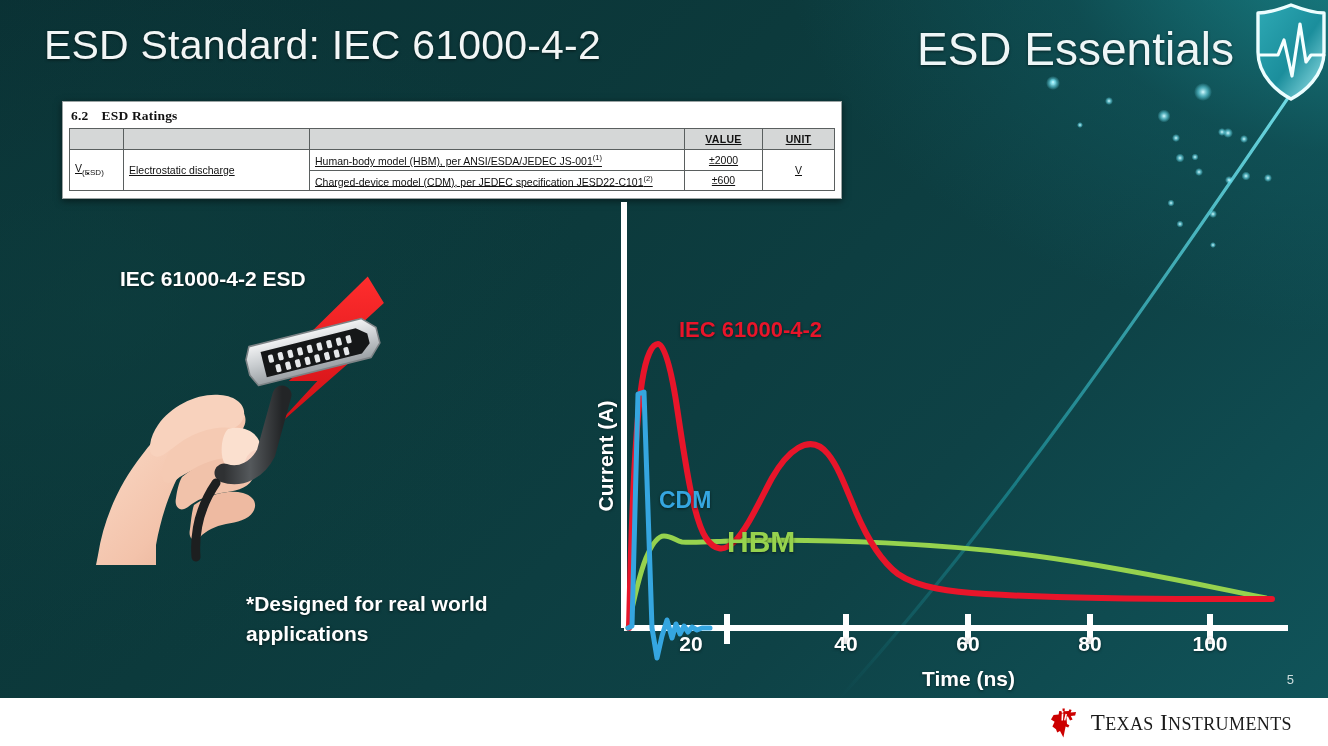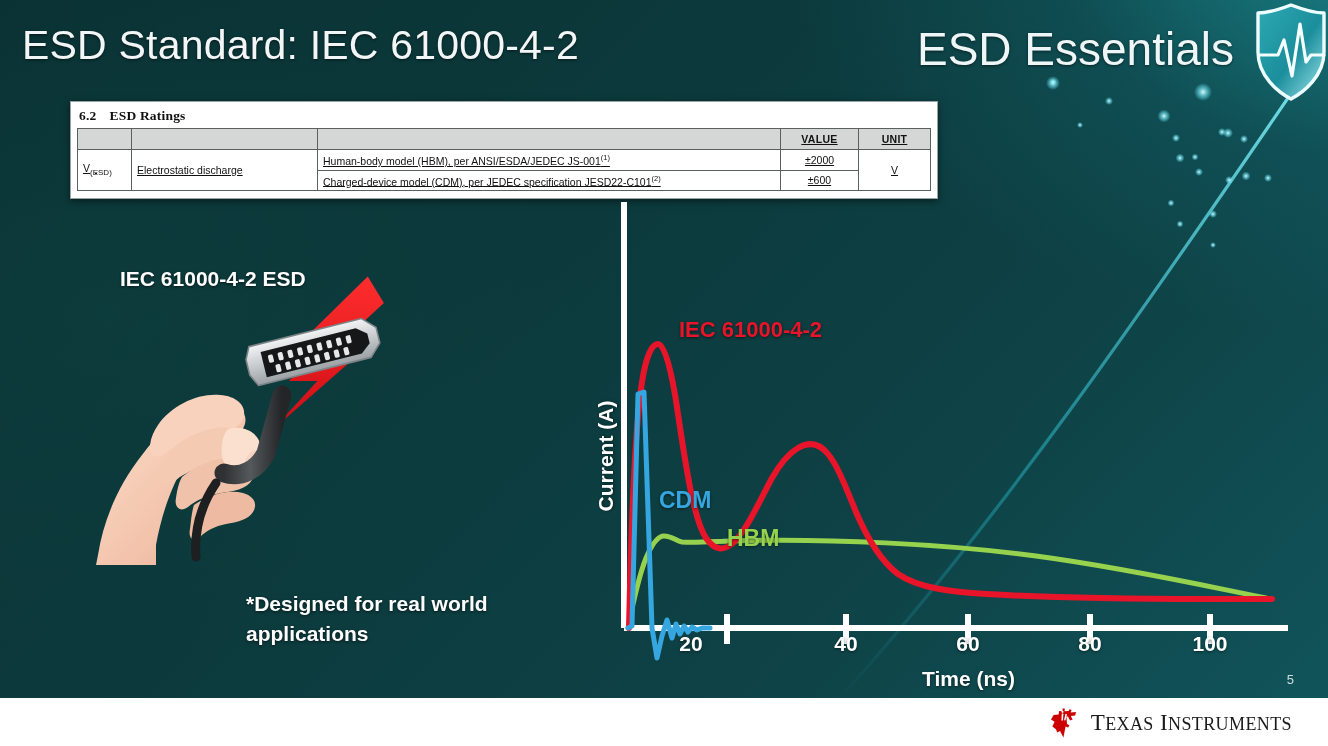--- a/index.html
+++ b/index.html
@@ -9,28 +9,28 @@
   #slide{position:absolute;left:0;top:0;width:1328px;height:698px;overflow:hidden;
          background:
             radial-gradient(ellipse 900px 600px at 105% -10%, rgba(28,150,156,.85) 0%, rgba(18,104,112,.35) 38%, rgba(12,58,60,0) 68%),
             radial-gradient(ellipse 700px 500px at 8% 45%, rgba(14,64,64,.55) 0%, rgba(12,58,60,0) 70%),
             linear-gradient(135deg,#0a3134 0%, #0c3a3c 40%, #0e4246 70%, #10545a 100%);}
 
   
   #bgfx{position:absolute;left:0;top:0;width:1328px;height:698px;pointer-events:none;}
 
   
-  #page-title{position:absolute;left:22px;top:22px;font-size:41px;color:#f2f6f6;
+  #page-title{position:absolute;left:44px;top:22px;font-size:41px;color:#f2f6f6;
               letter-spacing:.2px;text-shadow:0 1px 3px rgba(0,0,0,.55);white-space:nowrap;}
   #brand-text{position:absolute;right:94px;top:22px;font-size:46px;color:#eef6f7;
               text-shadow:0 1px 3px rgba(0,0,0,.5);white-space:nowrap;}
   #shield-icon{position:absolute;right:-6px;top:0px;width:86px;height:104px;}
 
   
-  #esd-table-card{position:absolute;left:70px;top:101px;width:868px;
+  #esd-table-card{position:absolute;left:62px;top:101px;width:780px;
       background:#ffffff;border:1px solid #9aa3a3;box-sizing:border-box;
       box-shadow:0 2px 7px rgba(0,0,0,.5);padding:4px 6px 7px 6px;}
   #esd-table-heading{font-family:"Liberation Serif",serif;font-weight:bold;font-size:13.5px;color:#111;
       margin:2px 0 4px 2px;letter-spacing:.2px;}
   #esd-table-heading .sec{margin-right:13px;}
   table.esd{border-collapse:collapse;width:100%;table-layout:fixed;
             font-family:"Liberation Sans",sans-serif;font-size:10.5px;color:#111;text-decoration:underline;}
   table.esd td,table.esd th{border:1px solid #5a5f5f;padding:3px 5px;vertical-align:middle;}
   table.esd tr.head td{background:#d5d7d7;height:16px;padding:2px 5px;}
   table.esd td.ctr{text-align:center;}
@@ -44,21 +44,21 @@
                  color:#ffffff;text-shadow:0 1px 3px rgba(0,0,0,.6);white-space:nowrap;}
   #connector-art{position:absolute;left:96px;top:255px;width:330px;height:310px;}
   #note-text{position:absolute;left:246px;top:589px;width:330px;font-size:21px;font-weight:bold;
              line-height:1.45;color:#ffffff;text-shadow:0 1px 3px rgba(0,0,0,.6);}
 
   
   #chart{position:absolute;left:566px;top:196px;width:740px;height:500px;}
   .curve-label{position:absolute;font-weight:bold;text-shadow:0 1px 3px rgba(0,0,0,.55);white-space:nowrap;}
   #label-iec{left:679px;top:317px;font-size:22px;color:#e8152a;}
   #label-cdm{left:659px;top:487px;font-size:23px;color:#35a6e0;}
-  #label-hbm{left:727px;top:525px;font-size:23px;color:#96d24e;}
+  #label-hbm{left:727px;top:525px;font-size:30px;color:#96d24e;}
   #y-axis-label{position:absolute;left:551px;top:444px;font-size:21px;font-weight:bold;color:#fff;
       transform:rotate(-90deg);transform-origin:center;white-space:nowrap;
       text-shadow:0 1px 3px rgba(0,0,0,.5);}
   #x-axis-label{position:absolute;left:922px;top:667px;font-size:21px;font-weight:bold;color:#fff;
       white-space:nowrap;text-shadow:0 1px 3px rgba(0,0,0,.5);}
   .xtick-label{position:absolute;font-size:21px;font-weight:bold;color:#ffffff;
       text-shadow:0 1px 3px rgba(0,0,0,.5);transform:translateX(-50%);}
 
   
   #page-number{position:absolute;right:34px;top:672px;font-size:13px;color:#cfdede;}

